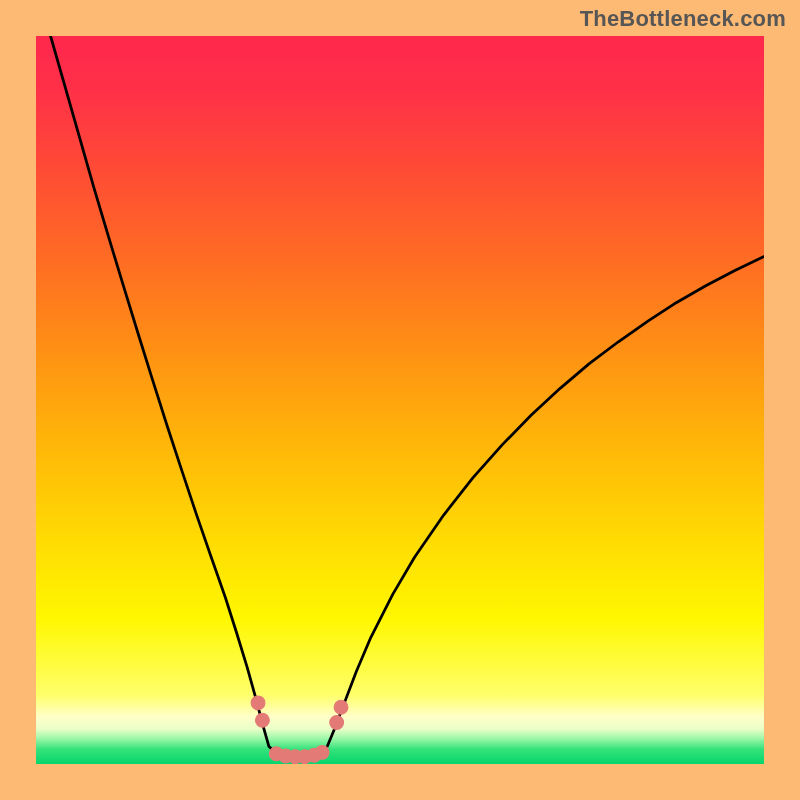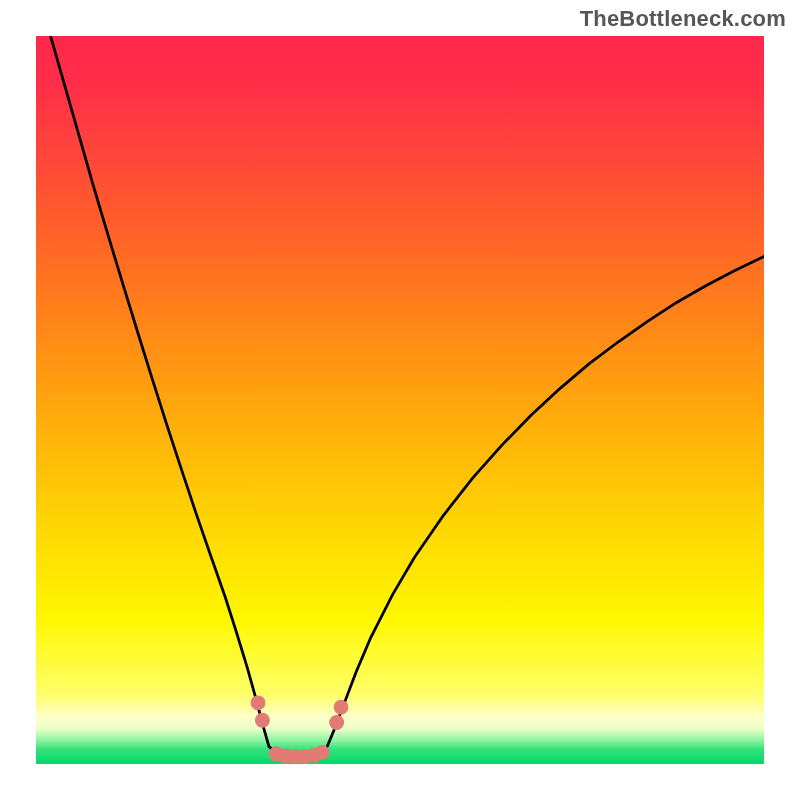--- a/index.html
+++ b/index.html
@@ -9,21 +9,21 @@
     height: 800px;
     background: #000;
     overflow: hidden;
     font-family: Arial, Helvetica, sans-serif;
   }
   .frame {
     position: absolute;
     left: 0; top: 0;
     width: 800px;
     height: 800px;
-    background: #ffffff;
+    background: #fdba74;
   }
   .plot {
     position: absolute;
     left: 36px;
     top: 36px;
     width: 728px;
     height: 728px;
   }
   .watermark {
     position: absolute;

